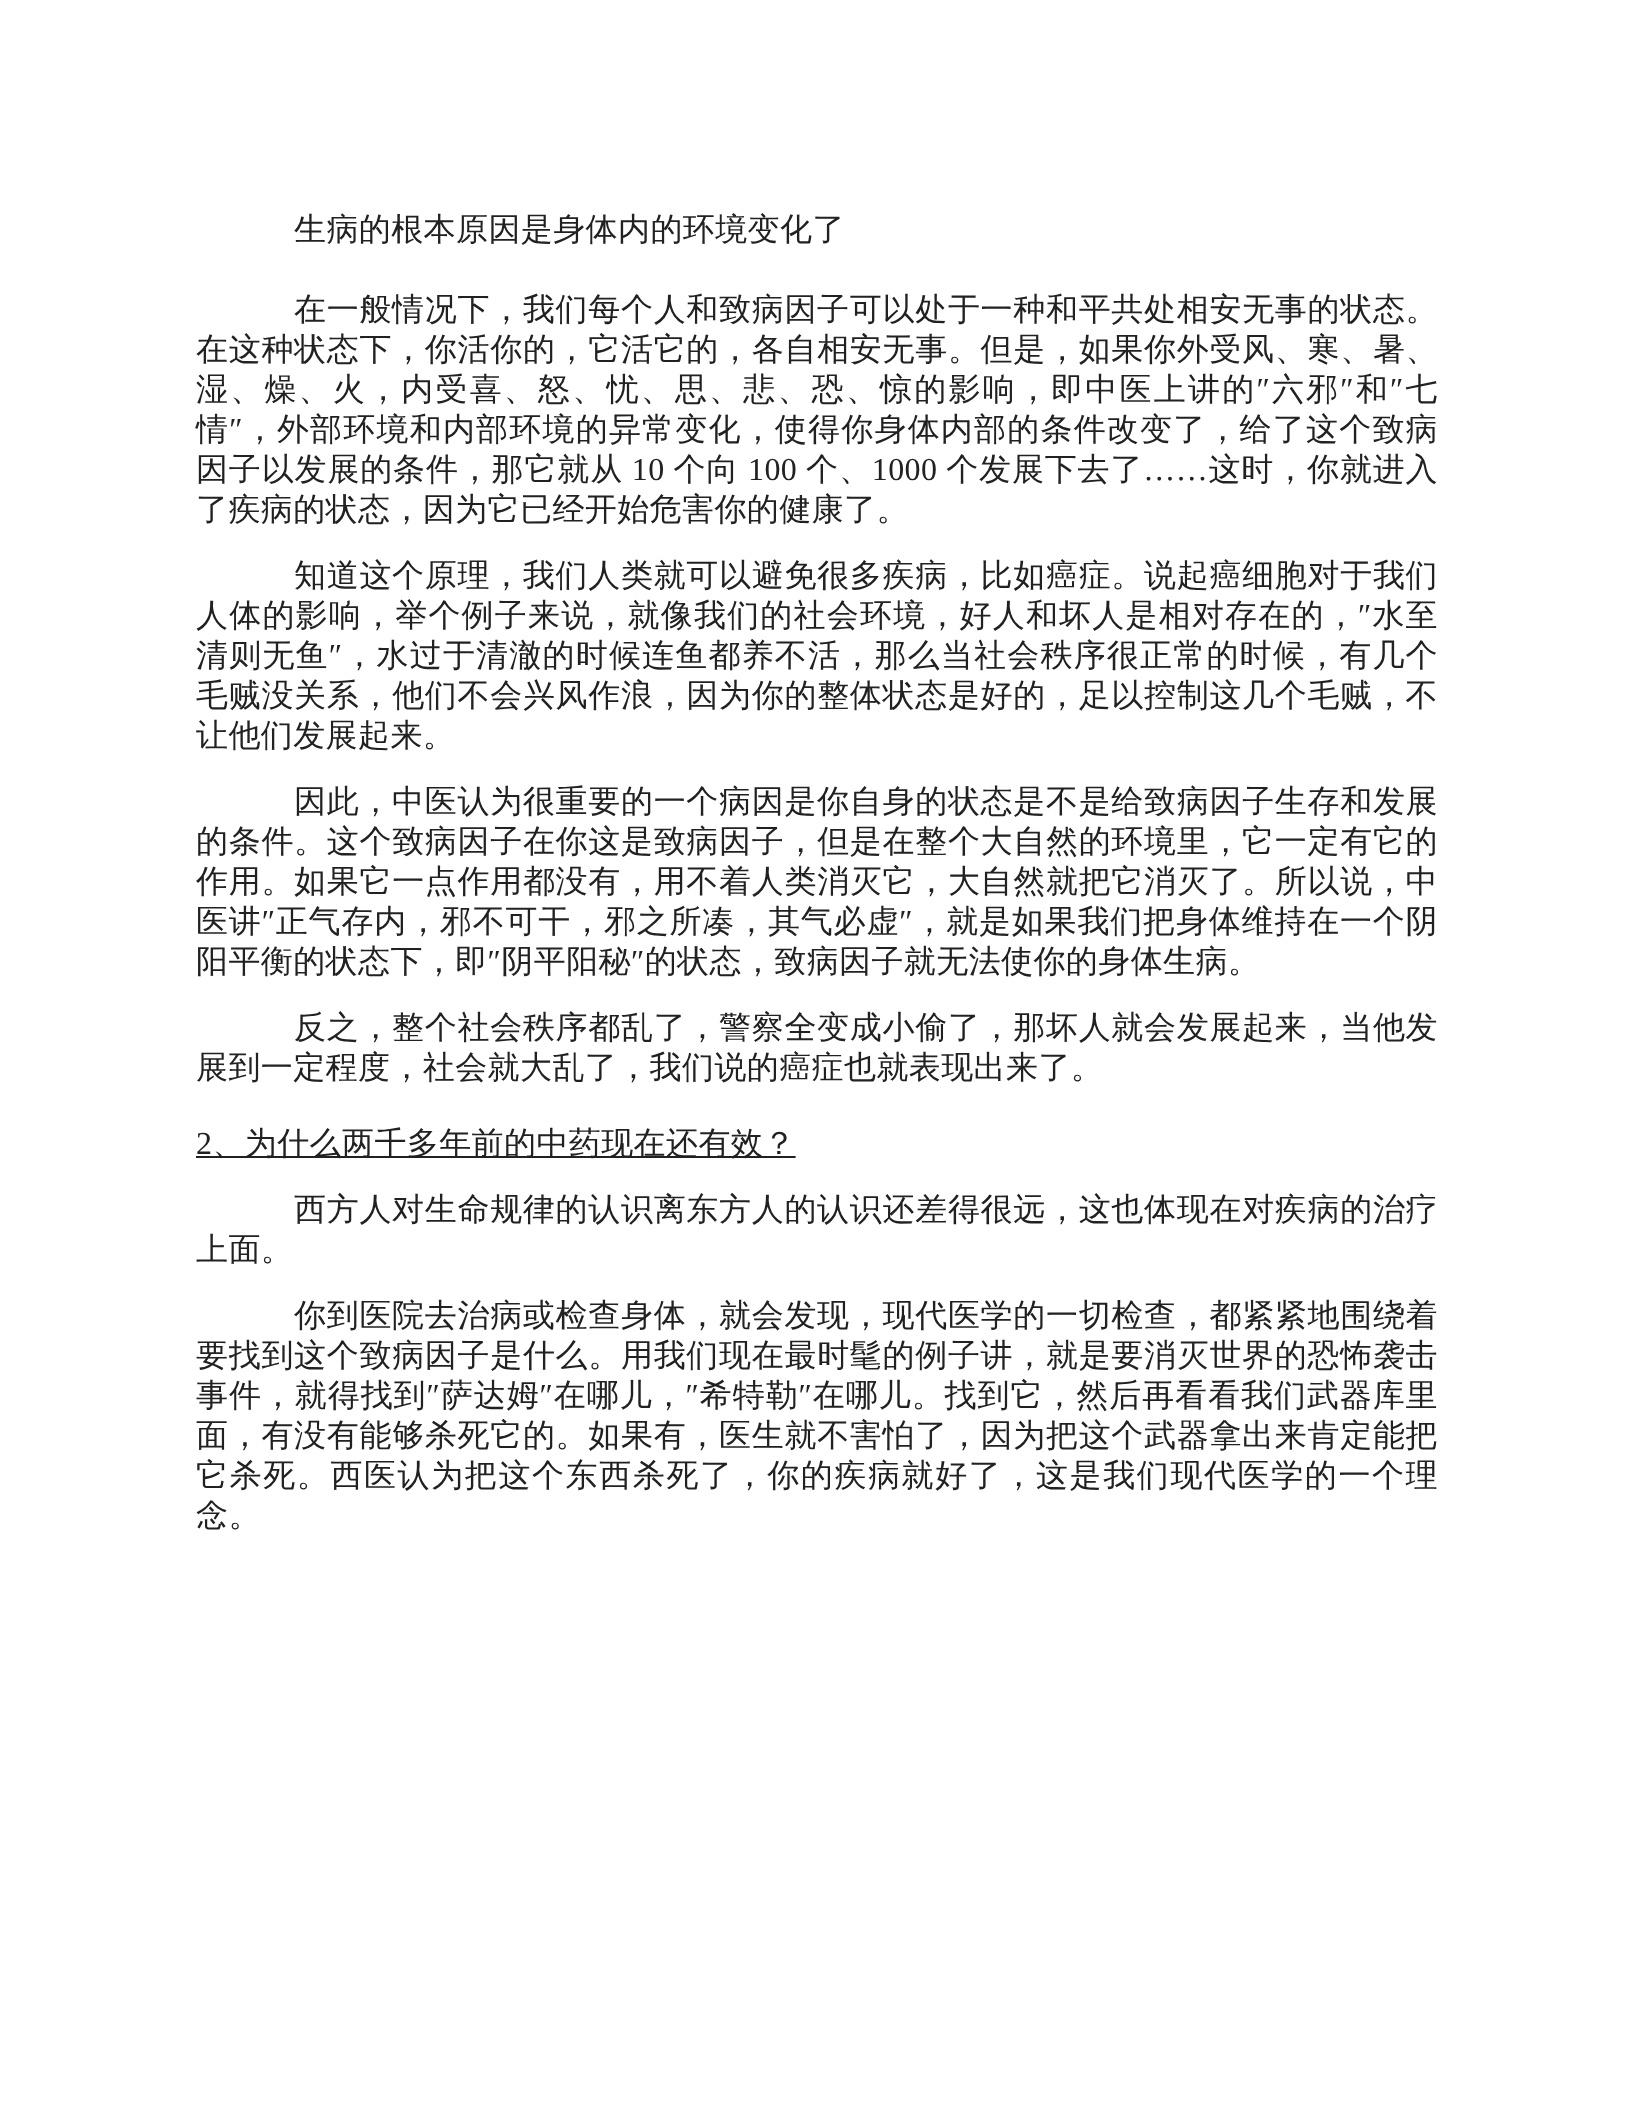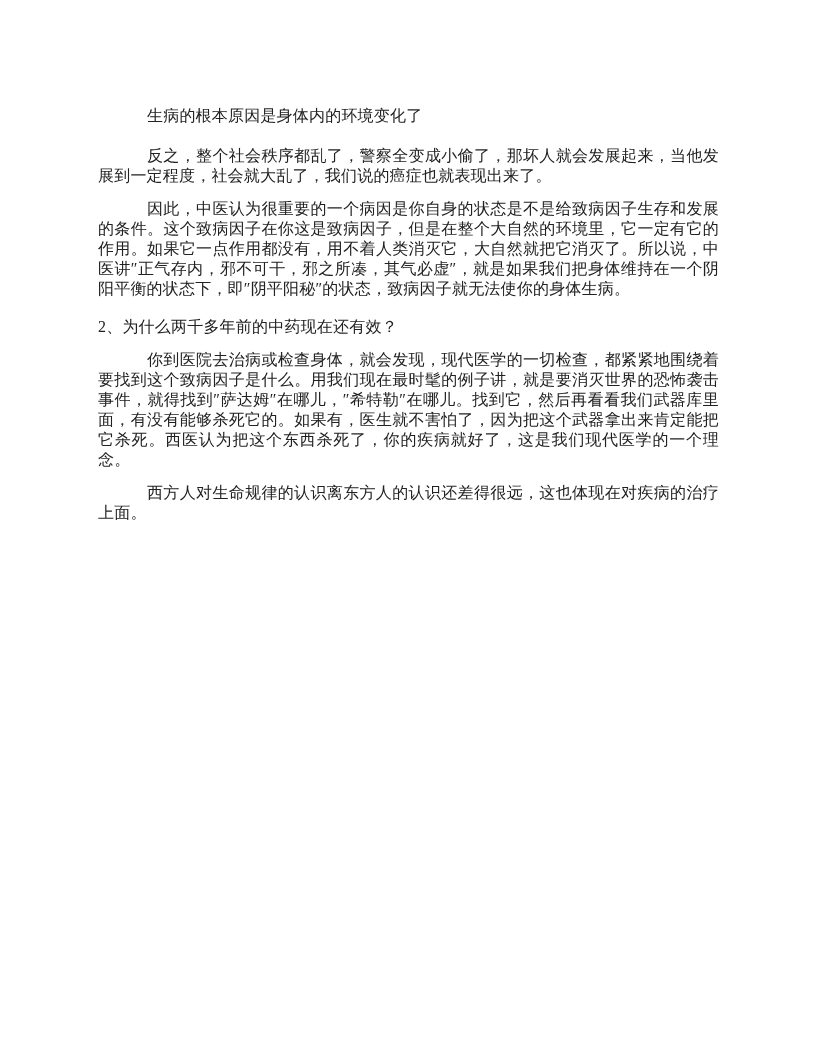--- a/index.html
+++ b/index.html
@@ -34,30 +34,33 @@
     word-break: break-all;
   }
   .block.flush {
     text-indent: 0;
   }
   .block.title-gap {
     margin-bottom: 20px;
   }
   .block.section-gap {
     margin-top: 18px;
+    text-decoration: underline;
   }
   .block:last-child {
     margin-bottom: 0;
   }
 </style>
 </head>
 <body>
 
 <div class="doc-page">
   <div class="doc-content">
     <p class="block title-gap">生病的根本原因是身体内的环境变化了</p>
+    <p class="block">在一般情况下，我们每个人和致病因子可以处于一种和平共处相安无事的状态。在这种状态下，你活你的，它活它的，各自相安无事。但是，如果你外受风、寒、暑、湿、燥、火，内受喜、怒、忧、思、悲、恐、惊的影响，即中医上讲的″六邪″和″七情″，外部环境和内部环境的异常变化，使得你身体内部的条件改变了，给了这个致病因子以发展的条件，那它就从 10 个向 100 个、1000 个发展下去了……这时，你就进入了疾病的状态，因为它已经开始危害你的健康了。</p>
+    <p class="block">知道这个原理，我们人类就可以避免很多疾病，比如癌症。说起癌细胞对于我们人体的影响，举个例子来说，就像我们的社会环境，好人和坏人是相对存在的，″水至清则无鱼″，水过于清澈的时候连鱼都养不活，那么当社会秩序很正常的时候，有几个毛贼没关系，他们不会兴风作浪，因为你的整体状态是好的，足以控制这几个毛贼，不让他们发展起来。</p>
+    <p class="block">因此，中医认为很重要的一个病因是你自身的状态是不是给致病因子生存和发展的条件。这个致病因子在你这是致病因子，但是在整个大自然的环境里，它一定有它的作用。如果它一点作用都没有，用不着人类消灭它，大自然就把它消灭了。所以说，中医讲″正气存内，邪不可干，邪之所凑，其气必虚″，就是如果我们把身体维持在一个阴阳平衡的状态下，即″阴平阳秘″的状态，致病因子就无法使你的身体生病。</p>
     <p class="block">反之，整个社会秩序都乱了，警察全变成小偷了，那坏人就会发展起来，当他发展到一定程度，社会就大乱了，我们说的癌症也就表现出来了。</p>
-    <p class="block">因此，中医认为很重要的一个病因是你自身的状态是不是给致病因子生存和发展的条件。这个致病因子在你这是致病因子，但是在整个大自然的环境里，它一定有它的作用。如果它一点作用都没有，用不着人类消灭它，大自然就把它消灭了。所以说，中医讲″正气存内，邪不可干，邪之所凑，其气必虚″，就是如果我们把身体维持在一个阴阳平衡的状态下，即″阴平阳秘″的状态，致病因子就无法使你的身体生病。</p>
     <p class="block flush section-gap">2、为什么两千多年前的中药现在还有效？</p>
+    <p class="block">西方人对生命规律的认识离东方人的认识还差得很远，这也体现在对疾病的治疗上面。</p>
     <p class="block">你到医院去治病或检查身体，就会发现，现代医学的一切检查，都紧紧地围绕着要找到这个致病因子是什么。用我们现在最时髦的例子讲，就是要消灭世界的恐怖袭击事件，就得找到″萨达姆″在哪儿，″希特勒″在哪儿。找到它，然后再看看我们武器库里面，有没有能够杀死它的。如果有，医生就不害怕了，因为把这个武器拿出来肯定能把它杀死。西医认为把这个东西杀死了，你的疾病就好了，这是我们现代医学的一个理念。</p>
-    <p class="block">西方人对生命规律的认识离东方人的认识还差得很远，这也体现在对疾病的治疗上面。</p>
   </div>
 </div>
 
 </body></html>

